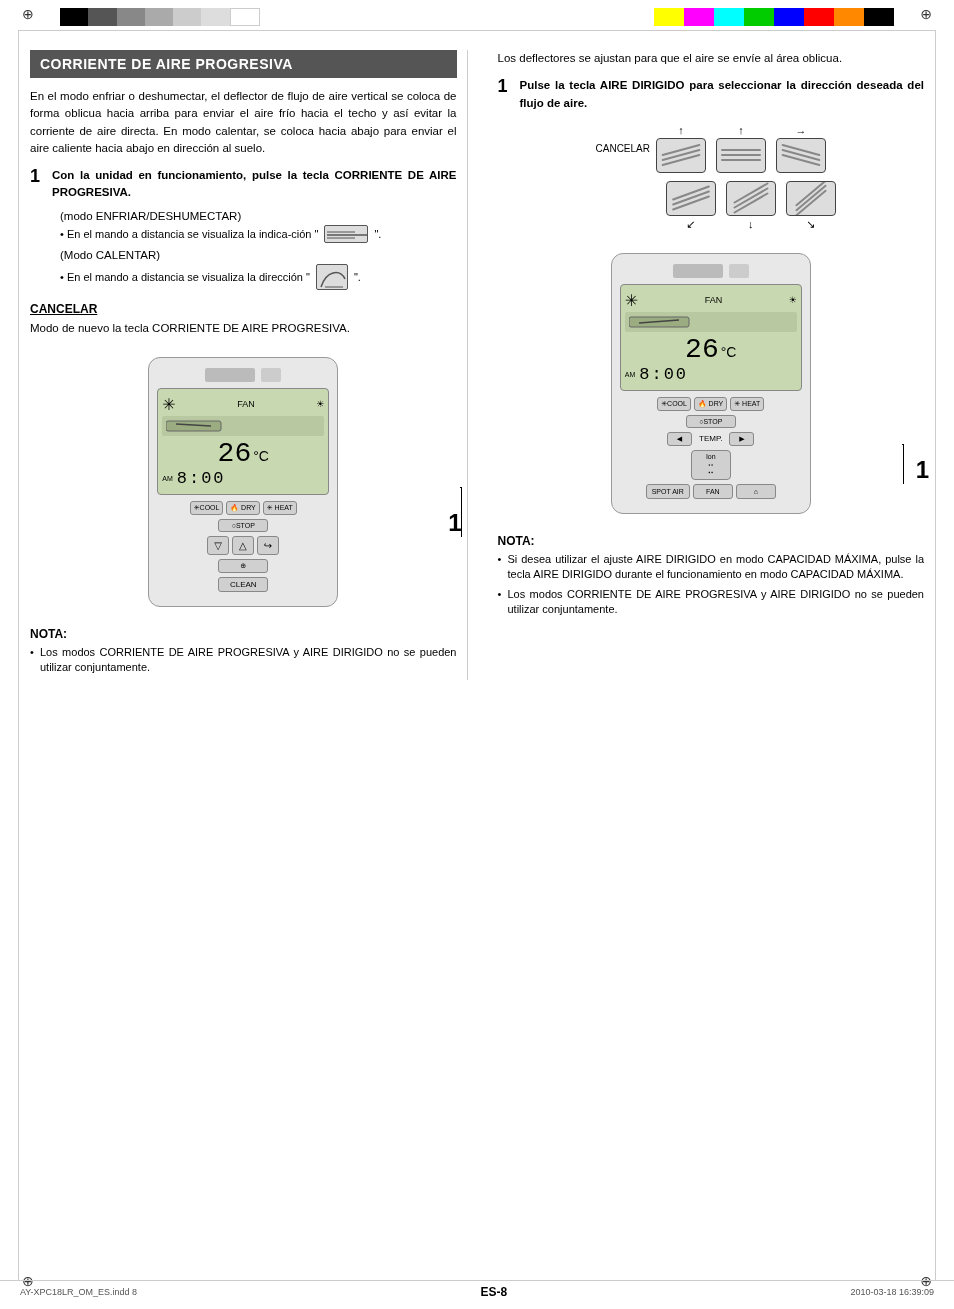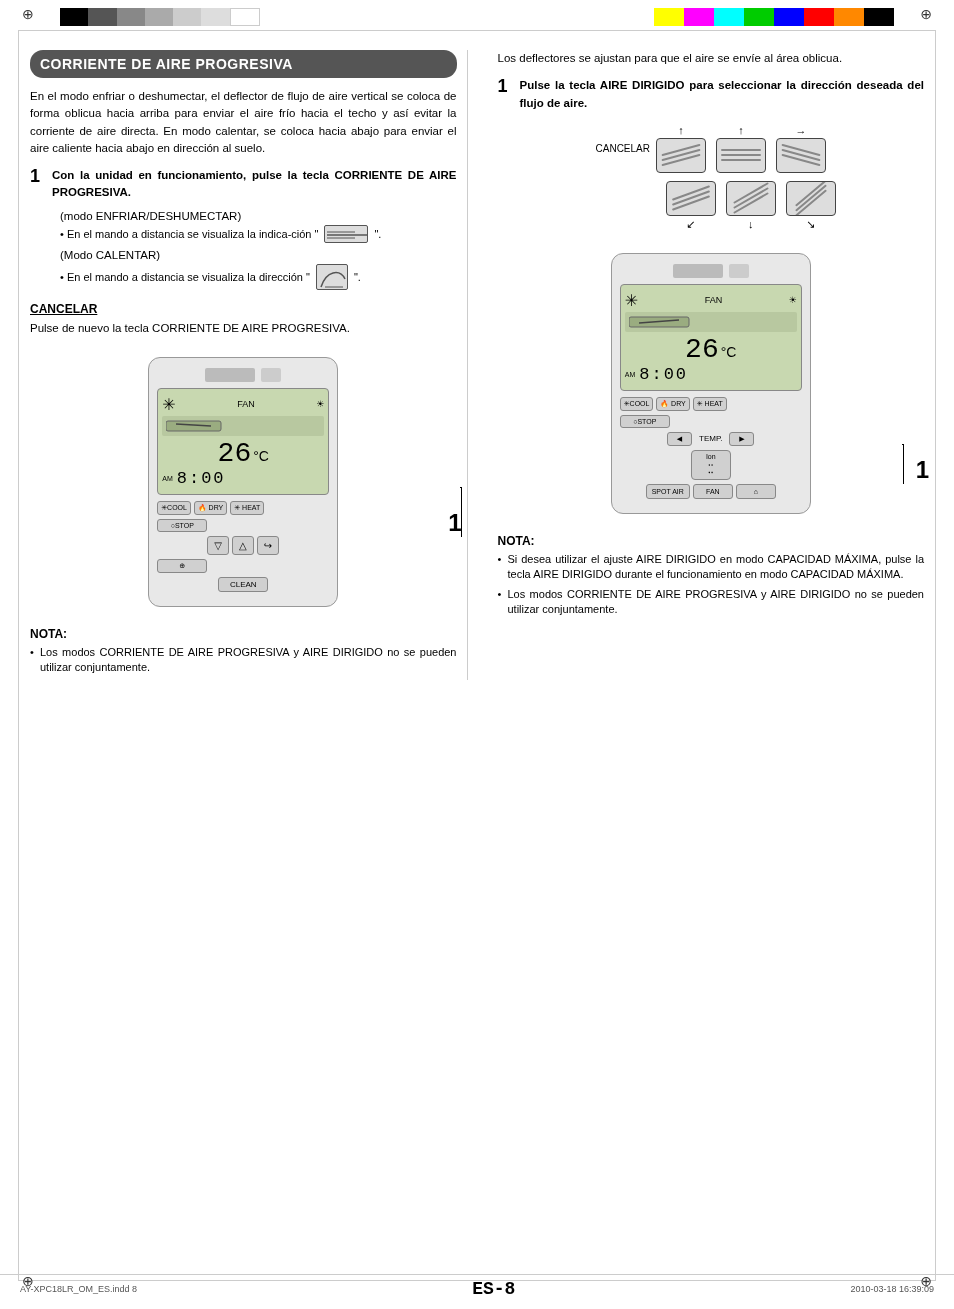--- a/index.html
+++ b/index.html
@@ -63,21 +63,20 @@
 
     
     .section-header {
       background: #555;
       color: #fff;
       font-weight: bold;
       font-size: 14px;
       padding: 6px 10px;
       margin-bottom: 10px;
       letter-spacing: 0.5px;
-      border-radius: 13px;
     }
 
     .section-header.right-header {
       background: #000;
       color: #fff;
       font-size: 16px;
       font-weight: bold;
       padding: 6px 10px;
     }
 
@@ -170,21 +169,21 @@
       justify-content: space-between;
       align-items: center;
       margin-bottom: 2px;
     }
 
     
     .btn-row {
       display: flex;
       gap: 3px;
       margin-bottom: 4px;
-      justify-content: flex-start;
+      justify-content: center;
     }
     .rmt-btn {
       background: #d0d0d0;
       border: 1px solid #888;
       border-radius: 3px;
       font-size: 7px;
       padding: 2px 3px;
       text-align: center;
       cursor: pointer;
       min-width: 28px;
@@ -249,23 +248,22 @@
       align-items: center;
       padding: 0 20px;
       border-top: 1px solid #ccc;
       padding-top: 4px;
     }
     .bottom-filename {
       font-size: 9px;
       color: #555;
     }
     .bottom-page {
-      font-size: 18px;
+      font-size: 12px;
       font-weight: bold;
-      font-family: Liberation Mono, monospace;
     }
     .bottom-date {
       font-size: 9px;
       color: #555;
     }
 
     
     .remote-img-right {
       width: 200px;
       margin: 10px auto;
@@ -456,21 +454,21 @@
             <svg width="32" height="26">
               <path d="M4 22 Q8 10 16 8 Q24 6 28 14" stroke="#555" stroke-width="1.5" fill="none"></path>
               <line x1="8" y1="22" x2="26" y2="22" stroke="#555" stroke-width="1"></line>
             </svg>
           </span>
           <span>".</span>
         </div>
       </div>
 
       <div class="cancelar-heading" style="margin-top:12px;">CANCELAR</div>
-      <p class="body-text">Pulse de nuevo la tecla CORRIENTE DE AIRE PROGRESIVA.</p>
+      <p class="body-text">Modo de nuevo la tecla CORRIENTE DE AIRE PROGRESIVA.</p>
 
       <div style="position:relative; display:flex; justify-content:center;">
         <div class="remote-img">
 
           <div style="display:flex;gap:6px;margin-bottom:6px;justify-content:center;">
             <div style="width:50px;height:14px;background:#bbb;border-radius:2px;"></div>
             <div style="width:20px;height:14px;background:#ccc;border-radius:2px;"></div>
           </div>
 
           <div class="remote-display">

